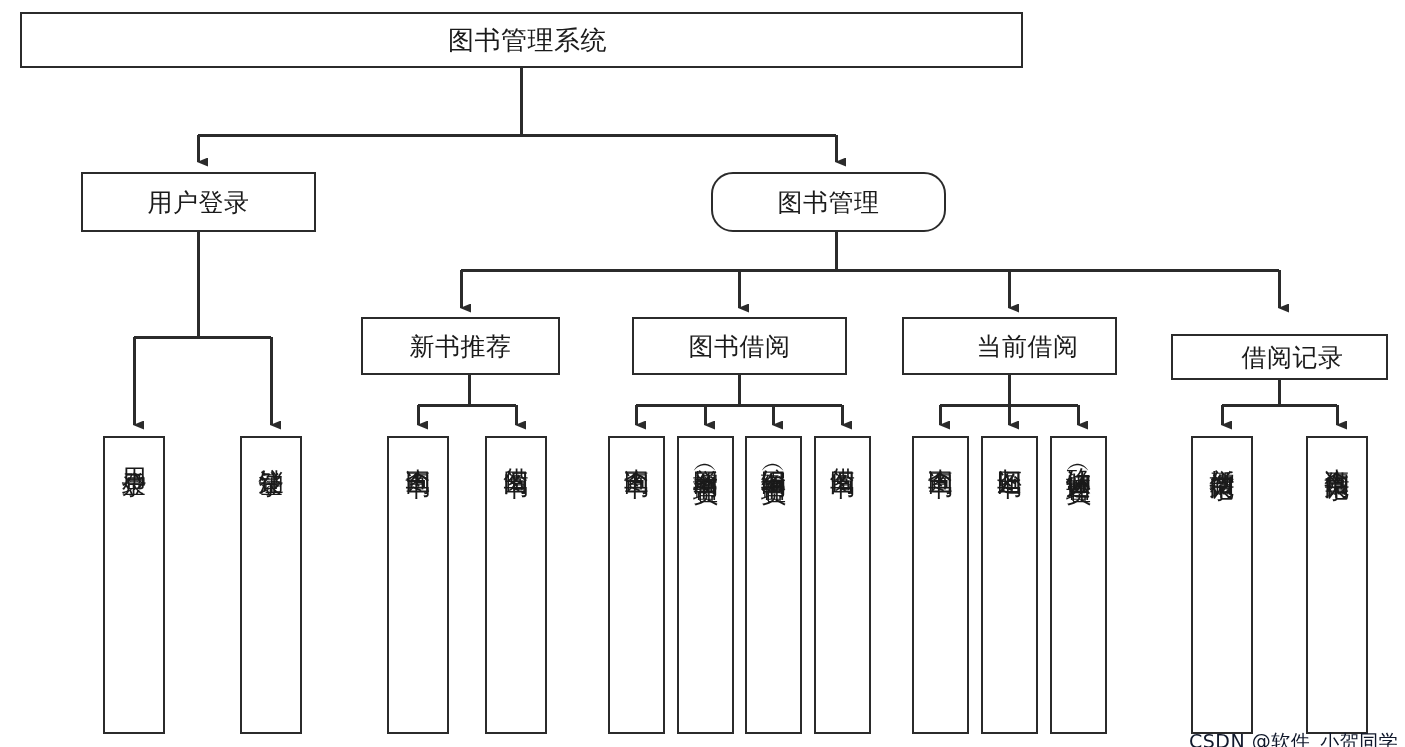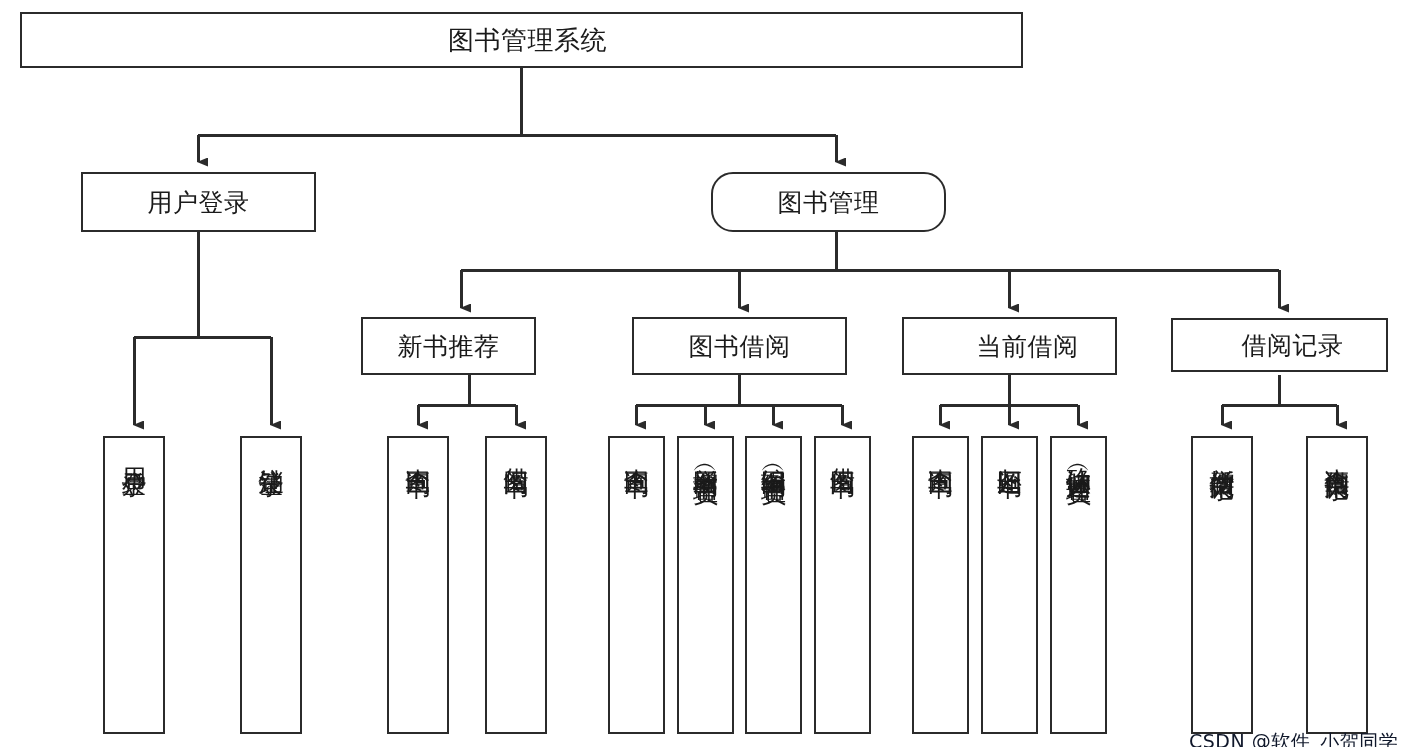--- a/index.html
+++ b/index.html
@@ -129,30 +129,30 @@
     <span class="node-label">图书管理系统</span>
   </div>
 
   <div class="node horizontal" style="left:81px; top:172px; width:235px; height:60px;">
     <span class="node-label">用户登录</span>
   </div>
   <div class="node horizontal" style="left:711px; top:172px; width:235px; height:60px;border-radius:22px;">
     <span class="node-label">图书管理</span>
   </div>
 
-  <div class="node horizontal" style="left:361px; top:317px; width:175px; height:58px;">
+  <div class="node horizontal" style="left:361px; top:317px; width:199px; height:58px;">
     <span class="node-label">新书推荐</span>
   </div>
   <div class="node horizontal" style="left:632px; top:317px; width:215px; height:58px;">
     <span class="node-label">图书借阅</span>
   </div>
   <div class="node horizontal" style="left:902px; top:317px; width:215px; height:58px;padding-left:36px;">
     <span class="node-label">当前借阅</span>
   </div>
-  <div class="node horizontal" style="left:1171px; top:318px; width:217px; height:54px;padding-left:26px;">
+  <div class="node horizontal" style="left:1171px; top:334px; width:217px; height:46px;padding-left:26px;">
     <span class="node-label">借阅记录</span>
   </div>
 
   <div class="node vertical" style="left:103px; top:436px; width:62px; height:298px;">
     <span class="node-label">用户登录</span>
   </div>
   <div class="node vertical" style="left:240px; top:436px; width:62px; height:298px;">
     <span class="node-label">注销登录</span>
   </div>
 

